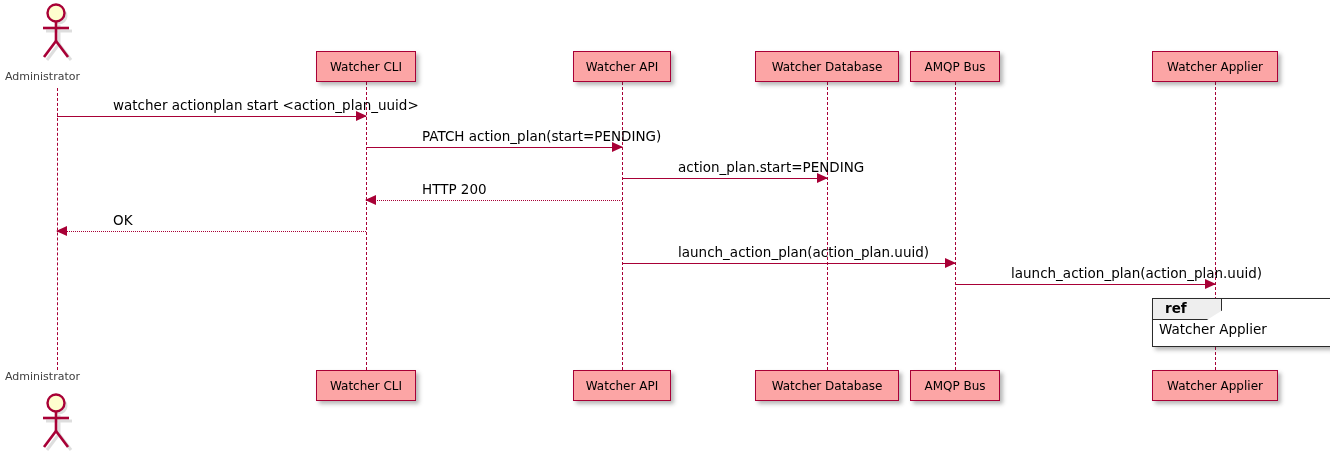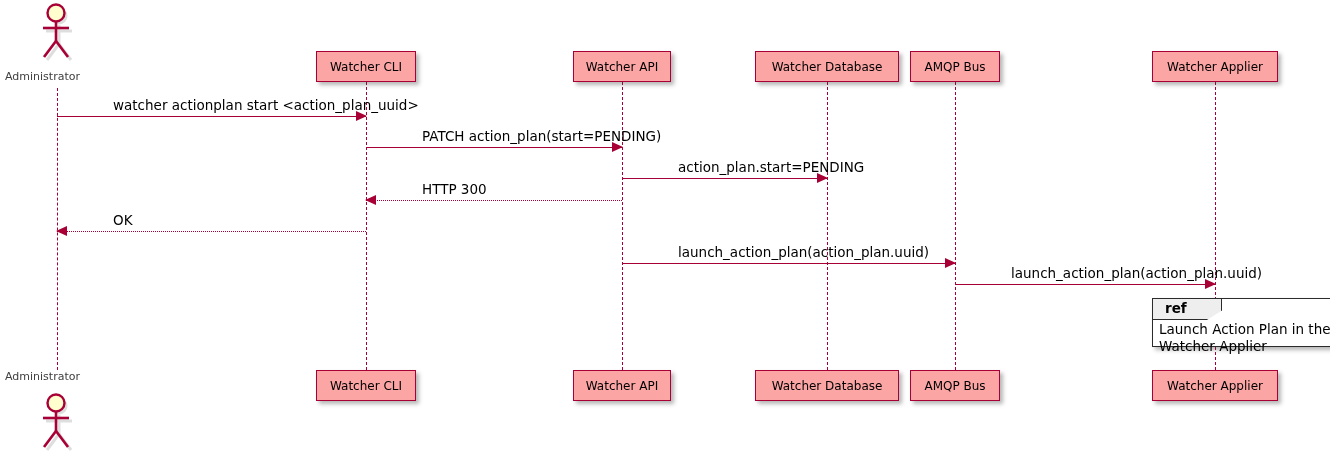--- a/index.html
+++ b/index.html
@@ -230,21 +230,21 @@
 
   <div class="msg right" style="left:622px; top:178px; width:205px;">
     <div class="line"></div>
     <div class="head"></div>
     <div class="label">action_plan.start=PENDING</div>
   </div>
 
   <div class="msg left dotted" style="left:366px; top:200px; width:256px;">
     <div class="line"></div>
     <div class="head"></div>
-    <div class="label">HTTP 300</div>
+    <div class="label">HTTP 200</div>
   </div>
 
   <div class="msg left dotted" style="left:57px; top:231px; width:309px;">
     <div class="line"></div>
     <div class="head"></div>
     <div class="label">OK</div>
   </div>
 
   <div class="msg right" style="left:622px; top:263px; width:333px;">
     <div class="line"></div>
@@ -256,18 +256,17 @@
     <div class="line"></div>
     <div class="head"></div>
     <div class="label">launch_action_plan(action_plan.uuid)</div>
   </div>
 
   <div class="ref-box" style="left:1152px; top:298px; width:184px; height:49px;">
     <div class="ref-tab">
       <span>ref</span>
     </div>
     <div class="ref-body">
-      <div>Launch Action Plan in the</div>
       <div>Watcher Applier</div>
     </div>
   </div>
 
 </div>
 
 </body></html>

